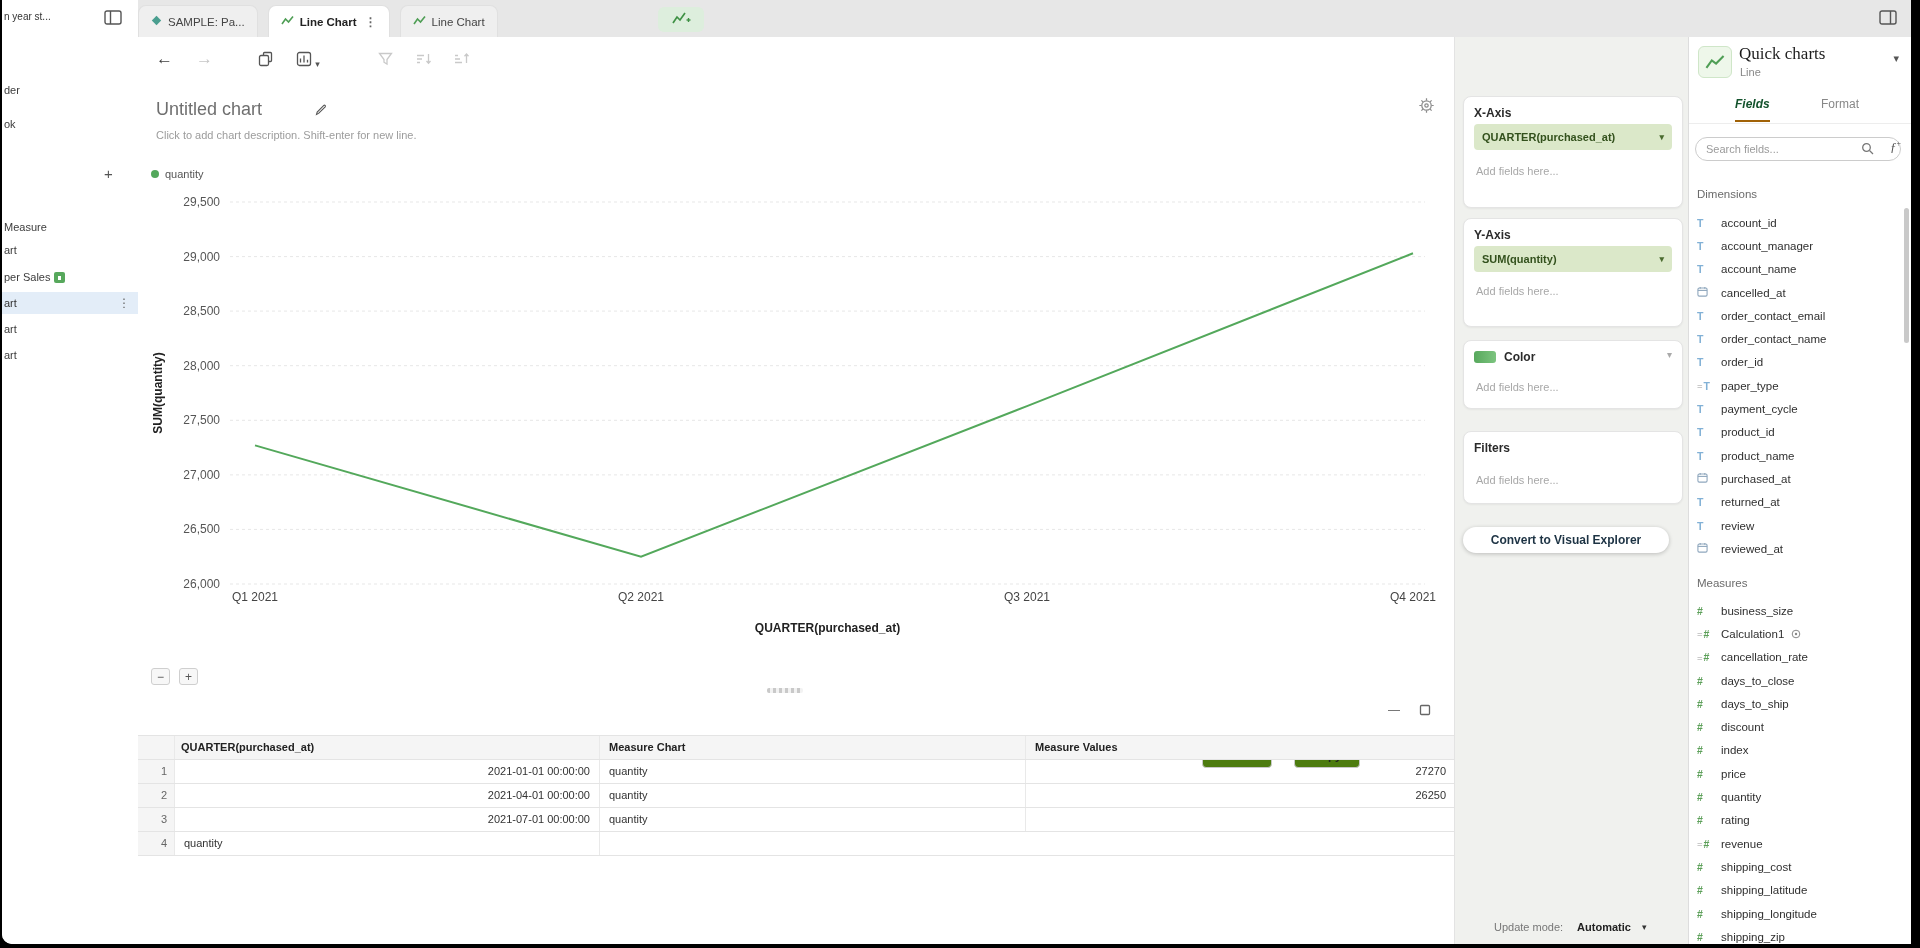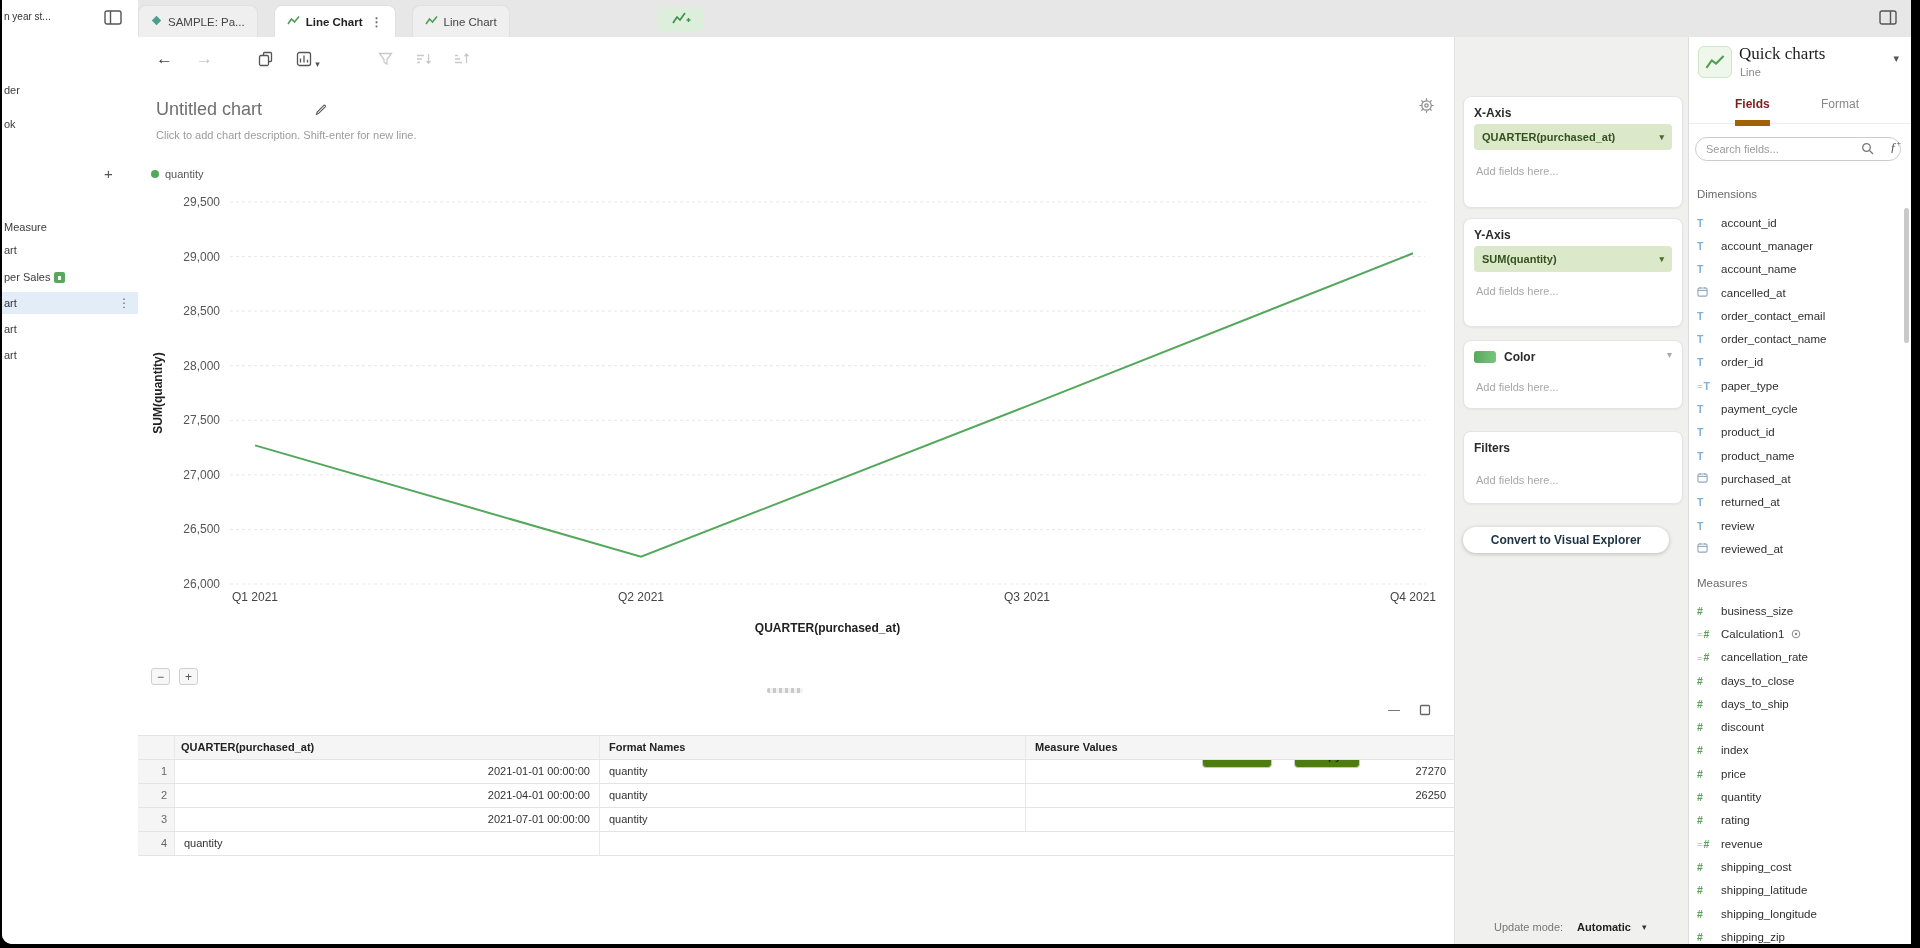--- a/index.html
+++ b/index.html
@@ -2,21 +2,21 @@
 <html><head>
 <meta charset="utf-8">
 <style>
   html,body{margin:0;padding:0;width:1920px;height:948px;overflow:hidden;background:#000;
     font-family:"Liberation Sans",sans-serif;font-size:12px;color:#333;}
   .abs{position:absolute;}
   #app{position:absolute;left:2px;top:0;right:9px;bottom:4px;background:#fff;overflow:hidden;
     border-bottom-left-radius:10px;}
   
   #tabbar{position:absolute;left:136px;right:0;top:0;height:37px;background:#e7e7e7;}
-  #tabs{position:absolute;left:0;top:5px;display:flex;gap:16px;height:32px;}
+  #tabs{position:absolute;left:0;top:5px;display:flex;gap:10px;height:32px;}
   .tab{display:flex;align-items:center;gap:6px;padding:0 12px;background:#efefef;
     border-radius:8px 8px 0 0;font-size:11.5px;color:#444;border:1px solid #e0e0e0;border-bottom:none;cursor:default;}
   .tab.active{background:#fff;font-weight:bold;color:#222;}
   .kebab{color:#666;font-size:12px;margin-left:2px;}
   .newtab{position:absolute;left:520px;top:7px;width:46px;height:25px;background:#ddeedd;
     border-radius:6px;display:flex;align-items:center;justify-content:center;}
   #panel-toggle-r{position:absolute;right:14px;top:10px;}
   
   #sb-header{position:absolute;left:0;top:0;width:136px;height:37px;background:#fff;}
   #sb-header .txt{position:absolute;left:2px;top:11px;font-size:10px;color:#333;white-space:nowrap;}
@@ -77,21 +77,21 @@
   #updatemode b{color:#222;font-size:11px;}
   
   #fieldspanel{position:absolute;left:1686px;top:37px;right:0;bottom:0;background:#fff;border-left:1px solid #ddd;}
   #qc-iconbox{position:absolute;left:9px;top:9px;width:32px;height:30px;border:1px solid #cfe6c8;
     background:#eef7ea;border-radius:6px;display:flex;align-items:center;justify-content:center;}
   #qc-title{position:absolute;left:50px;top:7px;font-family:"Liberation Serif",serif;font-size:17px;color:#1d1d1d;}
   #qc-sub{position:absolute;left:51px;top:29px;font-size:11px;color:#888;}
   #qc-chev{position:absolute;right:12px;top:15px;color:#555;font-size:11px;}
   #ftabs{position:absolute;left:0;right:0;top:52px;height:34px;border-bottom:1px solid #ededed;}
   .ftab{position:absolute;top:8px;font-size:12px;color:#888;padding-bottom:9px;}
-  .ftab.active{color:#7f1d1d;font-weight:bold;border-bottom:6px solid #a16207;}
+  .ftab.active{color:#14532d;font-weight:bold;border-bottom:2px solid #a16207;font-style:italic;}
   #ftab-0{left:46px;} #ftab-1{left:132px;}
   #searchrow{position:absolute;left:0;right:0;top:98px;height:30px;}
   #search-input{position:absolute;left:6px;top:2px;width:168px;height:22px;border:1px solid #ccc;border-radius:12px;
     padding:0 26px 0 10px;font-size:11px;color:#333;outline:none;font-family:"Liberation Sans",sans-serif;}
   #search-input::placeholder{color:#9b9b9b;}
   #mag{position:absolute;left:172px;top:7px;}
   #fx{position:absolute;left:201px;top:4px;font-family:"Liberation Serif",serif;font-style:italic;
     font-size:13px;color:#555;}
   #fx sup{font-size:8px;font-style:normal;}
   .seclabel{position:absolute;left:8px;font-size:11.5px;color:#6b6b6b;}
@@ -284,21 +284,21 @@
         <svg width="12" height="12" viewBox="0 0 12 12" fill="none" stroke="#666" stroke-width="1.3">
             <rect x="1.5" y="1.5" width="9" height="9" rx="1"></rect>
           </svg>
       </span>
     </div>
 
     <div id="datatable">
         <div class="trow hdr">
           <div class="tc num"></div>
           <div class="tc l" style="padding-left:6px">QUARTER(purchased_at)</div>
-          <div class="tc l">Format Names</div>
+          <div class="tc l">Measure Chart</div>
           <div class="tc l" style="border-right:none">Measure Values</div>
         </div>
         <div class="trow">
           <div class="tc num">1</div>
           <div class="tc r">2021-01-01 00:00:00</div>
           <div class="tc l">quantity</div>
           <div class="tc r" style="border-right:none;padding-right:8px">27270</div>
         </div>
         <div class="trow">
           <div class="tc num">2</div>

